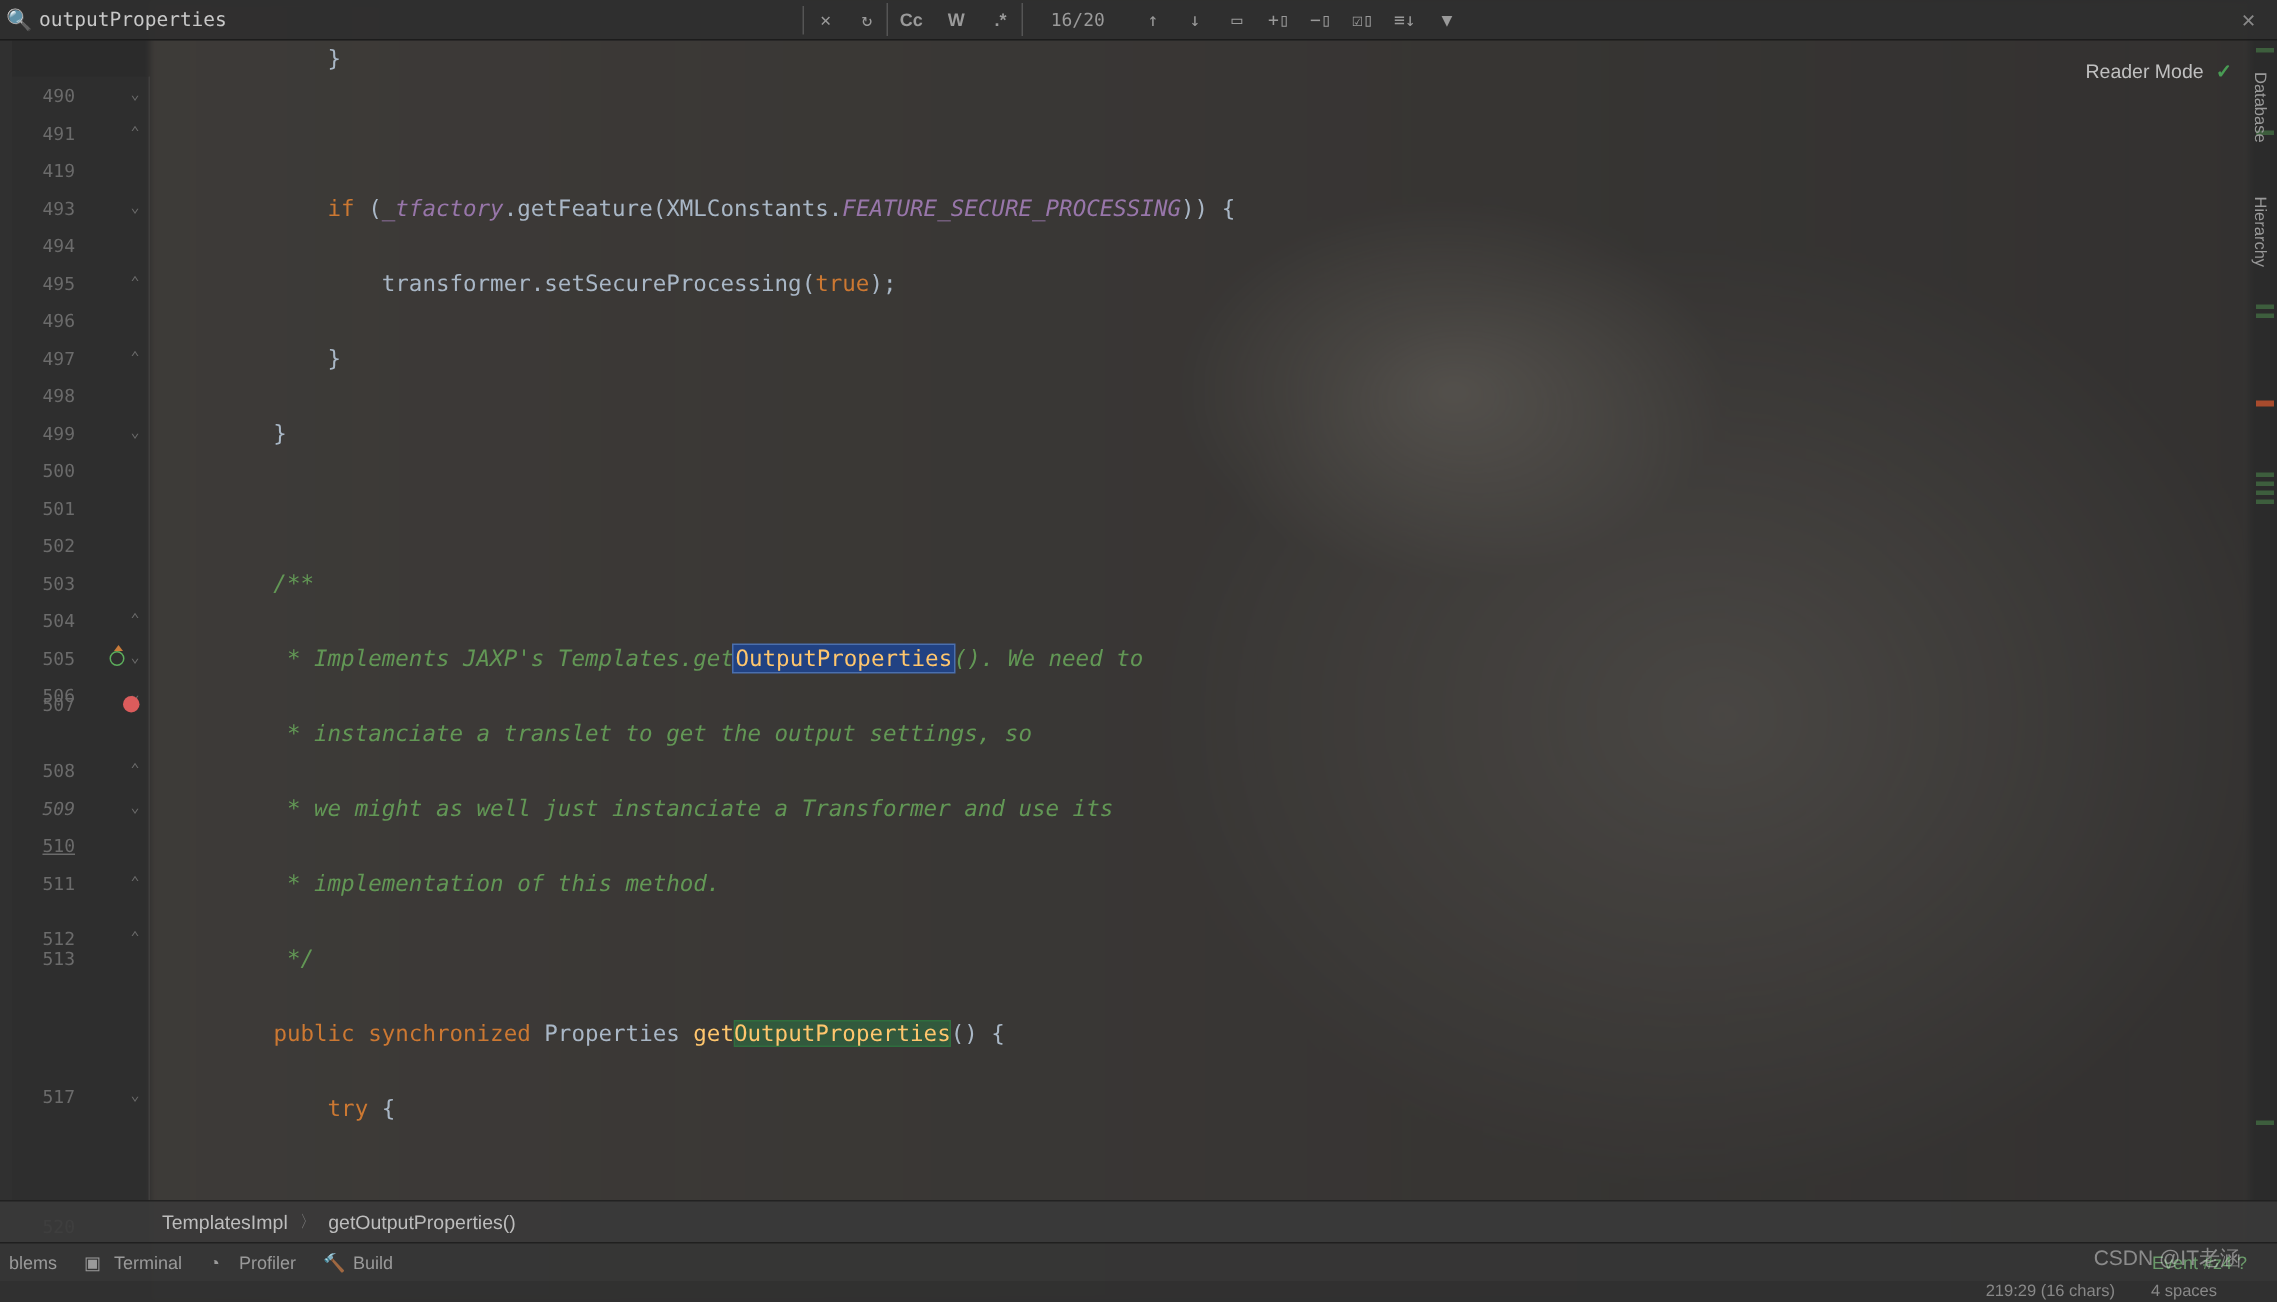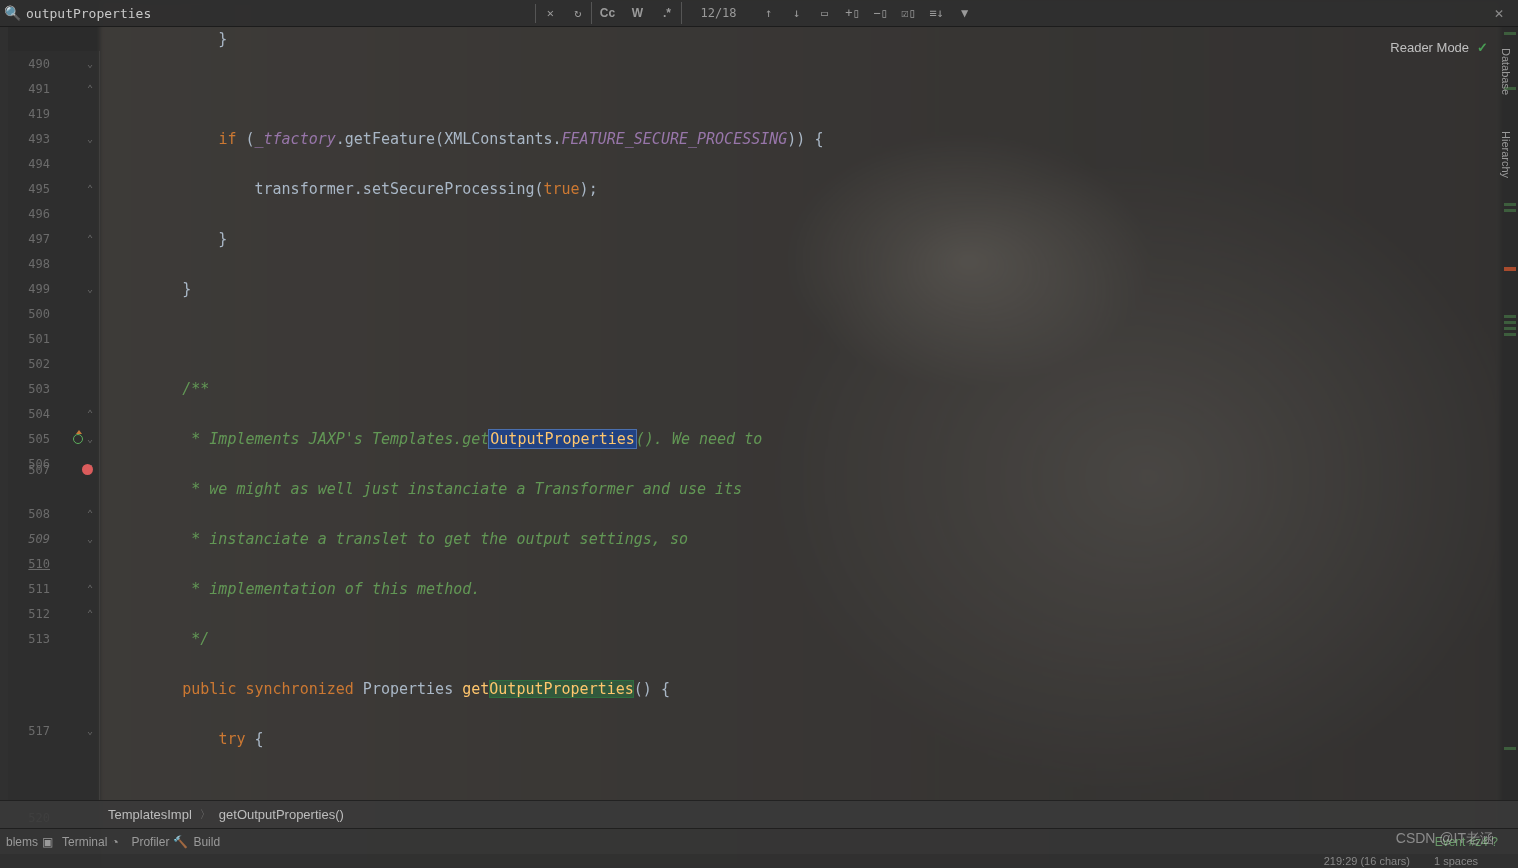--- a/index.html
+++ b/index.html
@@ -103,21 +103,21 @@
   display:flex; align-items:center; padding-left:100px;
   font-family:sans-serif; font-size:13px; color:#bdbdbd; z-index:5;margin-top:32px;
 }
 .crumb { padding:0 8px;}
 .crumb-sep { color:#777; font-size:11px;}
 
 
 .tool-tabs {
   position:absolute; left:0; right:0; bottom:14px; height:26px;
   background:rgba(54,54,54,.95); border-top:1px solid rgba(0,0,0,.4);
-  display:flex; align-items:center; gap:4px; padding-left:6px;
+  display:flex; align-items:center; gap:18px; padding-left:6px;
   font-family:sans-serif; font-size:12px; color:#9a9a9a; z-index:5;
 }
 .tool-tab { display:flex; align-items:center; gap:6px; cursor:pointer;}
 .tab-icon { width:14px;height:14px; display:inline-block;}
 
 
 .status {
   position:absolute; left:0; right:0; bottom:0; height:14px;
   background:rgba(48,48,48,.95); font-size:11px; color:#888;
   display:flex; align-items:center; justify-content:flex-end; padding-right:40px;
@@ -132,21 +132,21 @@
 <div class="bg-photo"></div>
 
 <div class="find-bar">
   <span class="find-icon">🔍</span>
   <input class="find-input" value="outputProperties" style="">
   <div class="find-btn">✕</div>
   <div class="find-btn sep">↻</div>
   <div class="find-btn text">Cc</div>
   <div class="find-btn text">W</div>
   <div class="find-btn text sep">.*</div>
-  <div class="find-count">12/18</div>
+  <div class="find-count">16/20</div>
   <div class="find-btn">↑</div>
   <div class="find-btn">↓</div>
   <div class="find-btn">▭</div>
   <div class="find-btn">+▯</div>
   <div class="find-btn">−▯</div>
   <div class="find-btn">☑▯</div>
   <div class="find-btn">≡↓</div>
   <div class="find-btn">▼</div>
   <div class="find-spacer"></div>
   <div class="find-close">✕</div>
@@ -273,21 +273,21 @@
       <div class="ln-row" style="top: 500px; text-decoration: underline;">
         <span class="ln-num">510</span>
         <span class="ln-icons"></span>
       </div>
       <div class="ln-row" style="top: 525px;">
         <span class="ln-num">511</span>
         <span class="ln-icons">
           <span class="fold">⌃</span>
         </span>
       </div>
-      <div class="ln-row" style="top: 550px;">
+      <div class="ln-row" style="top: 562px;">
         <span class="ln-num">512</span>
         <span class="ln-icons">
           <span class="fold">⌃</span>
         </span>
       </div>
       <div class="ln-row" style="top: 575px;">
         <span class="ln-num">513</span>
         <span class="ln-icons"></span>
       </div>
       <div class="ln-row" style="top: 642px;">
@@ -309,22 +309,22 @@
 <pre class="code">
 <div class="c-row">            }</div>
 <div class="c-row"></div>
 <div class="c-row">            <span class="kw">if</span> (<span class="str-i">_tfactory</span>.getFeature(XMLConstants.<span class="const-i">FEATURE_SECURE_PROCESSING</span>)) {</div>
 <div class="c-row">                transformer.setSecureProcessing(<span class="kw">true</span>);</div>
 <div class="c-row">            }</div>
 <div class="c-row">        }</div>
 <div class="c-row"></div>
 <div class="c-row"><span class="comment">        /**</span></div>
 <div class="c-row"><span class="comment">         * Implements JAXP's Templates.get</span><span class="hl-cur">OutputProperties</span><span class="comment">(). We need to</span></div>
+<div class="c-row"><span class="comment">         * instanciate a translet to get the output settings, so</span></div>
 <div class="c-row"><span class="comment">         * we might as well just instanciate a Transformer and use its</span></div>
-<div class="c-row"><span class="comment">         * instanciate a translet to get the output settings, so</span></div>
 <div class="c-row"><span class="comment">         * implementation of this method.</span></div>
 <div class="c-row"><span class="comment">         */</span></div>
 <div class="c-row">        <span class="kw">public</span> <span class="kw">synchronized</span> Properties <span class="m-name">get</span><span class="hl-occ">OutputProperties</span>() {</div>
 <div class="c-row">            <span class="kw">try</span> {</div>
 
 
 
 
 
 
@@ -371,16 +371,16 @@
   <div class="tool-tab">
       <span class="tab-icon">🔨</span>
       <span>Build</span>
     </div>
   <div style="flex:1"></div>
   <span style="color:rgba(120,180,120,.8);margin-right:20px">Event #z4 ?</span>
 </div>
 
 <div class="status">
   <span>219:29 (16 chars)</span>
-  <span>1 spaces</span>
+  <span>4 spaces</span>
 </div>
 
 <div class="watermark">CSDN @IT老涵</div>
 
 </body></html>

